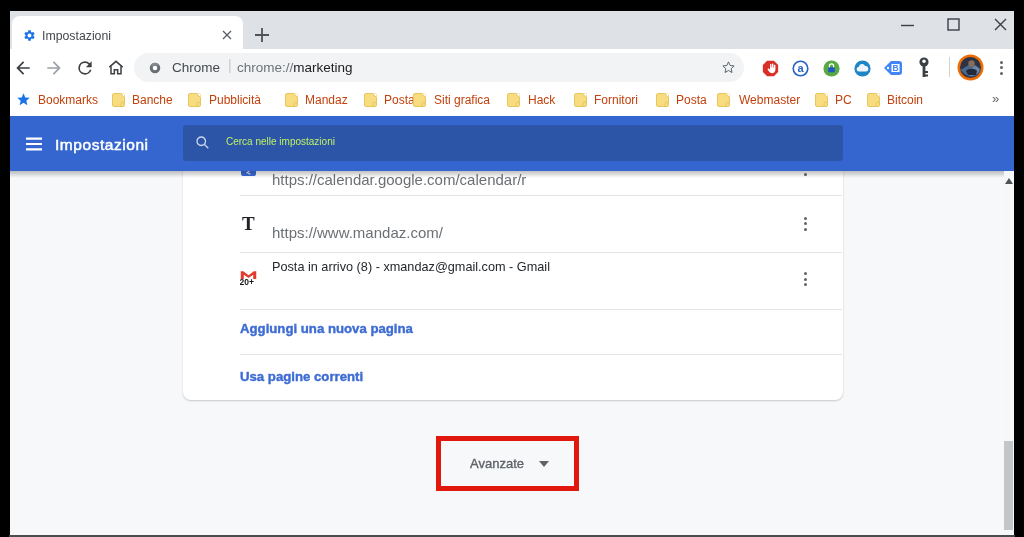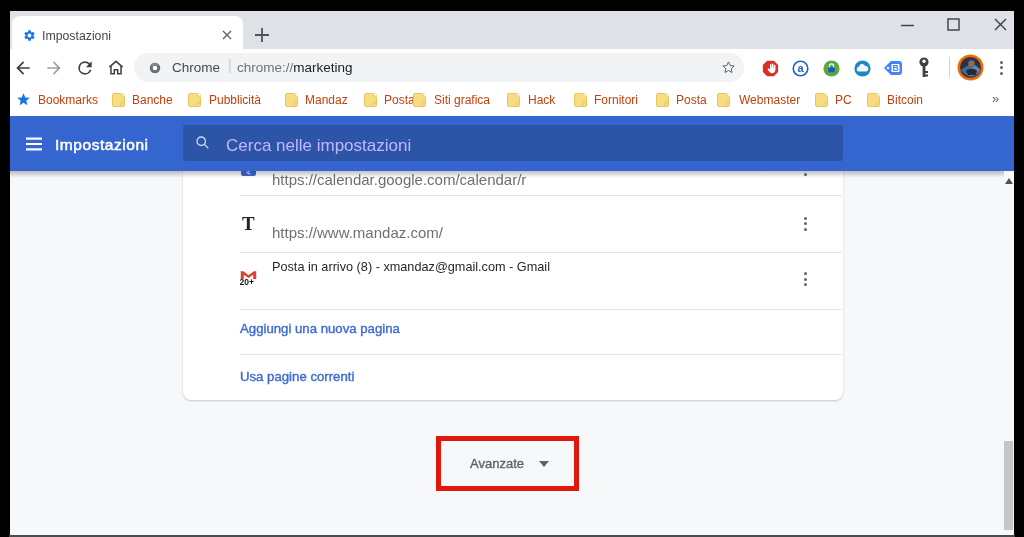--- a/index.html
+++ b/index.html
@@ -24,21 +24,21 @@
   #searchbox{left:173px;top:9px;width:660px;height:36px;background:#2c55a8;border-radius:3px;}
   
   #content{left:0;top:159.5px;width:1004px;height:373px;background:#f7f8f9;overflow:hidden;}
   #card{left:173px;top:-19.5px;width:660px;height:248.5px;background:#fff;border-radius:0 0 8px 8px;
         box-shadow:0 1px 2px rgba(0,0,0,0.2);}
   .sep{position:absolute;left:57px;right:1px;height:1px;background:#e4e4e4;}
   .rtitle{position:absolute;left:89px;font-size:12.7px;color:#24282c;white-space:nowrap;}
   .rsub{position:absolute;left:89px;font-size:15px;color:#6b7075;white-space:nowrap;}
   .dots3{position:absolute;left:621px;width:4px;}
   .dots3 i{display:block;width:3px;height:3px;border-radius:50%;background:#5f6368;margin:0 0 2.6px 0;}
-  .bluelink{position:absolute;left:57px;font-size:13.2px;font-weight:400;color:#3e6cd4;-webkit-text-stroke:0.4px #3e6cd4;}
+  .bluelink{position:absolute;left:57px;font-size:13.2px;font-weight:700;color:#3e6cd4;-webkit-text-stroke:0.4px #3e6cd4;}
   
   #sbar{left:994px;top:159.5px;width:10px;height:373px;background:#f6f7f8;}
   #sthumb{left:0px;top:270px;width:9px;height:89px;background:#c3c6c9;}
 </style>
 </head>
 <body>
 <svg width="0" height="0" style="position:absolute">
   <defs>
     <g id="fold">
       <rect x="0.5" y="0.5" width="12" height="13" rx="1.5" fill="#f8dc80" stroke="#e9c55e" stroke-width="1"></rect>
@@ -205,21 +205,21 @@
   <div id="bluehdr" class="abs">
     <svg class="abs" style="left:16px;top:21px" width="16" height="14" viewBox="0 0 16 14">
       <path d="M0 1.6h16M0 7h16M0 12.4h16" stroke="#fff" stroke-width="2.1"></path>
     </svg>
     <div class="abs" style="left:45px;top:20px;font-size:15.5px;font-weight:400;color:#fff;-webkit-text-stroke:0.5px #fff;letter-spacing:0.55px;">Impostazioni</div>
     <div id="searchbox" class="abs">
       <svg class="abs" style="left:12px;top:10px" width="15" height="15" viewBox="0 0 24 24" fill="none" stroke="#ccd6ee" stroke-width="2.1">
         <circle cx="10" cy="10" r="6.8"></circle>
           <path d="M15.2 15.2l6 6"></path>
       </svg>
-      <div class="abs" style="left:43px;top:11px;font-size:17px;color:#c4b5fd;">Cerca nelle impostazioni</div>
+      <div class="abs" style="left:43px;top:11px;font-size:10px;color:#bef264;">Cerca nelle impostazioni</div>
     </div>
   </div>
 
   <div id="content" class="abs">
     <div id="card" class="abs">
 
       <svg class="abs" style="left:58px;top:9px" width="15" height="16" viewBox="0 0 15 16">
         <rect x="0" y="0" width="15" height="16" rx="2" fill="#3567d5"></rect>
         <path d="M5.5 13.2l3-2.4M7 13.5l2.5 0.5" stroke="#e8eefc" stroke-width="1.1" fill="none"></path>
       </svg>

